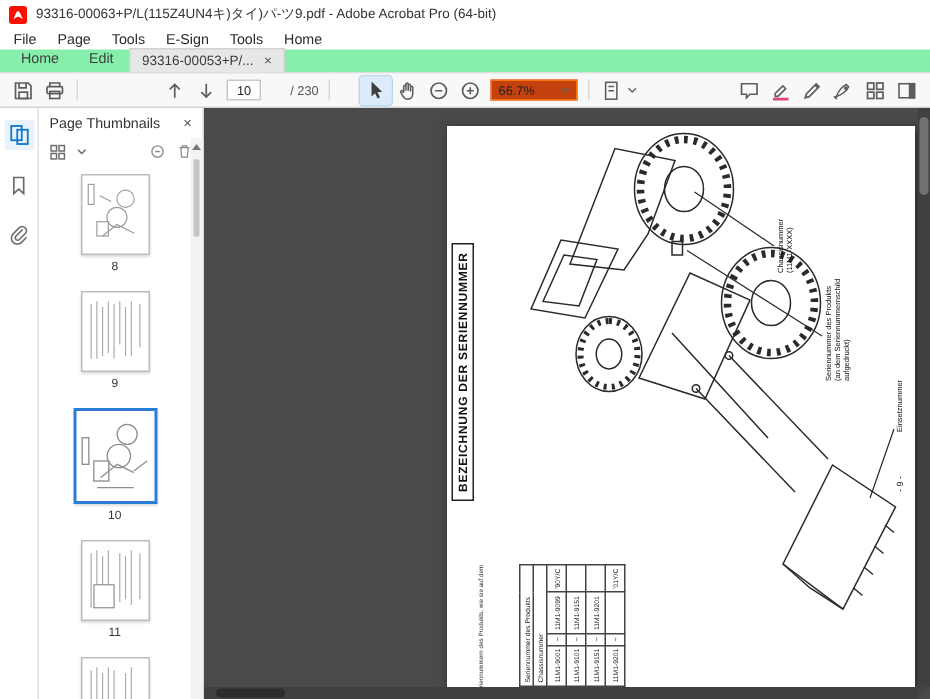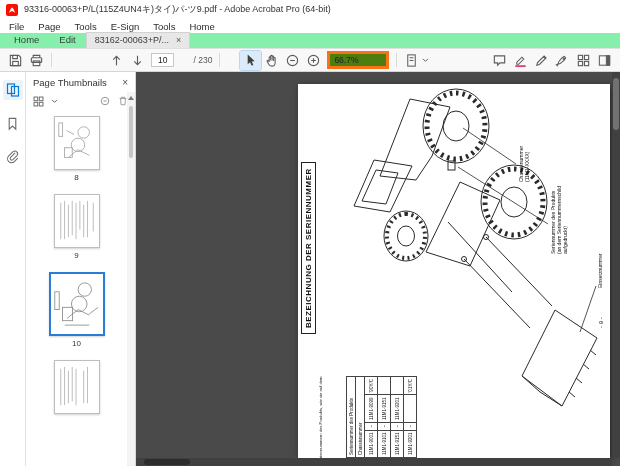--- a/index.html
+++ b/index.html
@@ -27,21 +27,21 @@
   
   .toolbar { height:23px; background:#f8f8f8; border-bottom:1px solid #d6d6d6;
              display:flex; align-items:center; padding:0 5px; }
   .tbtn { width:21px; height:19px; display:flex; align-items:center; justify-content:center; border-radius:2px; }
   .tbtn.active { background:#dcebfa; outline:1px solid #b9d6f2; }
   .sep { width:1px; height:14px; background:#d9d9d9; margin:0 4px; }
   .gap50 { width:50px; } .gap16 { width:16px; }
   .pagebox { border:1px solid #c8c8c8; background:#fff; font-size:8.5px; color:#222;
              padding:1px 6px; margin:0 3px; }
   .pagetotal { font-size:8.5px; color:#555; margin-right:3px; white-space:nowrap;margin-left:16px; }
-  .zoombox { border:3px solid #f97316; background:#4d7c0f; font-size:8.5px; color:#222;
+  .zoombox { border:1px solid #f97316; background:#c2410c; font-size:8.5px; color:#222;
              padding:1px 4px; margin:0 3px; display:flex; align-items:center; gap:17px; }
   .tb-right { margin-left:auto; display:flex; align-items:center; }
 
   svg.ic { display:block; }
 
   
   .main { position:absolute; top:72px; left:0; right:0; bottom:0; display:flex; }
 
   .rail { width:26px; background:#fff; border-right:1px solid #e3e3e3;
           display:flex; flex-direction:column; align-items:center; padding-top:8px; gap:13px; }
@@ -114,21 +114,21 @@
     <span>Tools</span>
     <span>E-Sign</span>
     <span>Tools</span>
     <span>Home</span>
   </div>
 
   <div class="tabbar">
     <div class="tab">Home</div>
     <div class="tab">Edit</div>
     <div class="tab-doc">
-      <span class="lbl">83162-00063+P/...</span>
+      <span class="lbl">93316-00053+P/...</span>
       <span class="tab-close">×</span>
     </div>
   </div>
 
   <div class="toolbar">
     <div class="tbtn">
       <svg class="ic" width="15" height="15" viewBox="0 0 16 16" fill="none" stroke="#5c5c5c" stroke-width="1.2">
         <path d="M2.5 2.5h9l2 2v9h-11z"></path>
           <path d="M5 2.5v3.5h5V2.5"></path>
           <rect x="5" y="9" width="6" height="4.5"></rect>
@@ -313,20 +313,31 @@
               <g stroke="#8f8f8f" fill="none" stroke-width="0.8">
                 <rect x="3" y="16" width="4" height="16"></rect>
                   <circle cx="30" cy="14" r="6"></circle>
                   <circle cx="25" cy="27" r="7"></circle>
                 <path d="M34 36l8-6M14 40l10-8 10 5M12 46h22"></path>
                   <rect x="10" y="30" width="9" height="12"></rect>
               </g>
             </svg>
           </div>
           <div class="thumb-num">10</div>
+        </div>
+        <div class="thumb-item">
+          <div class="thumb-box">
+            <svg width="100%" height="100%" viewBox="0 0 46 54">
+              <g stroke="#a8a8a8" fill="none" stroke-width="0.8">
+                <path d="M6 8v38M10 6v40M14 10v30M18 6v36M26 8v34M30 10v30M34 6v38M40 8v32"></path>
+                <rect x="8" y="30" width="14" height="16" fill="#fff" stroke="#8a8a8a"></rect>
+              </g>
+            </svg>
+          </div>
+          <div class="thumb-num">11</div>
         </div>
         <div class="thumb-item">
           <div class="thumb-box">
             <svg width="100%" height="100%" viewBox="0 0 46 54">
               <g stroke="#a8a8a8" stroke-width="0.8">
                 <path d="M6 8v38M10 6v40M14 10v34M18 6v36M22 8v38M30 10v34M34 6v38"></path>
               </g>
             </svg>
           </div>
 

